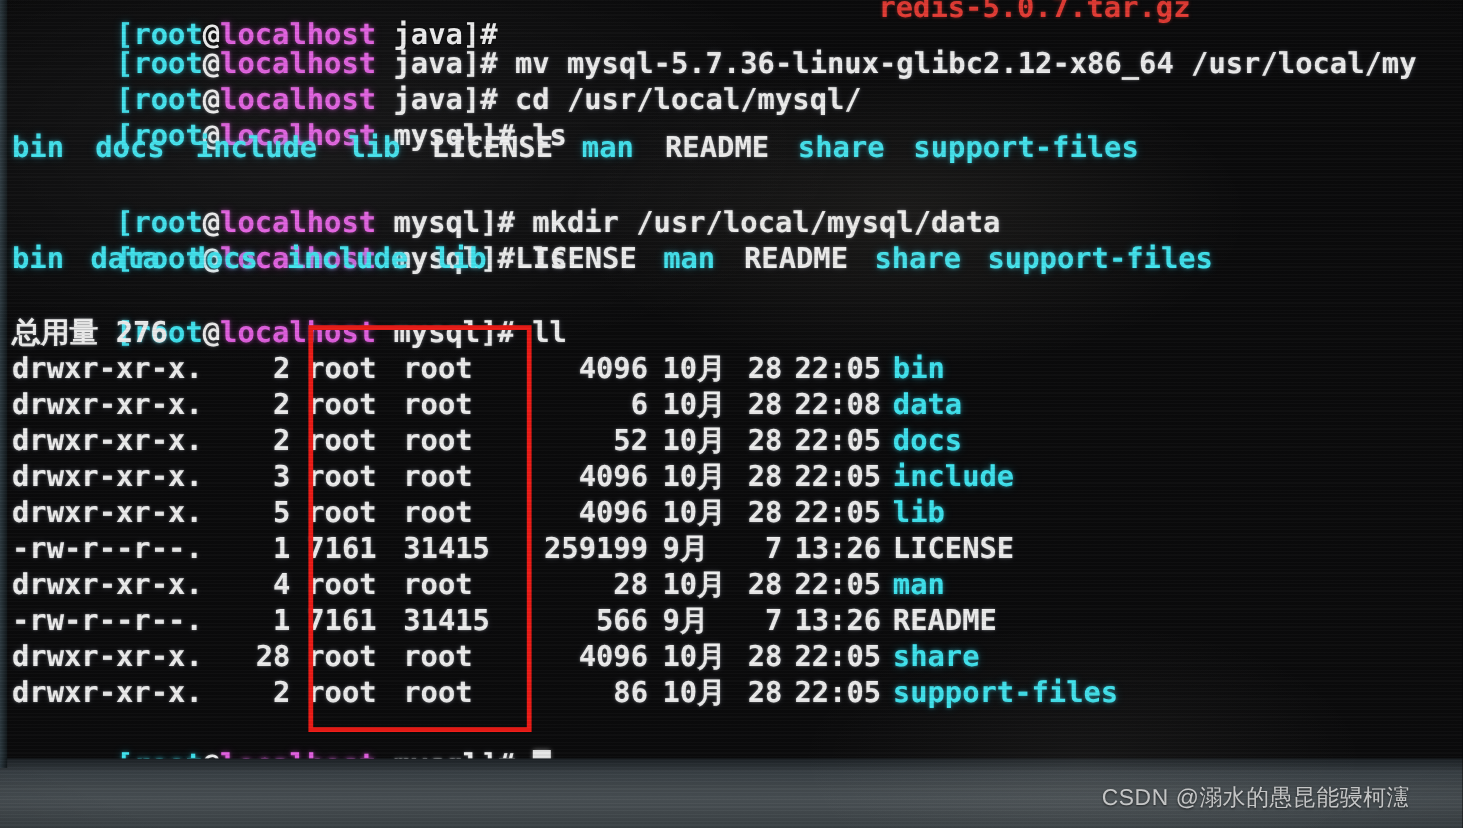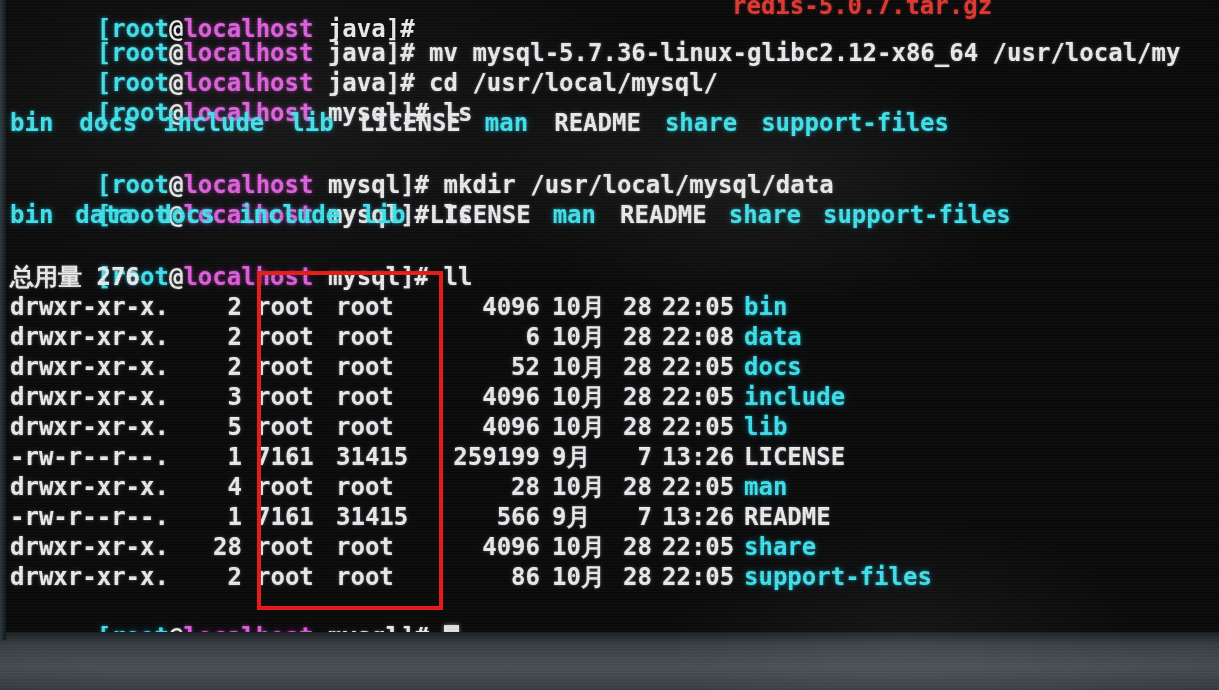--- a/index.html
+++ b/index.html
@@ -188,13 +188,14 @@
   </div>
 
   <div id="left-edge"></div>
   <div id="bottom-edge"></div>
 
   <div id="redbox"></div>
 
   <div id="scanlines"></div>
   <div id="vignette"></div>
 
+  <div id="watermark">CSDN @溺水的愚昆能骎柯瀗</div>
 </div>
 
 </body></html>

